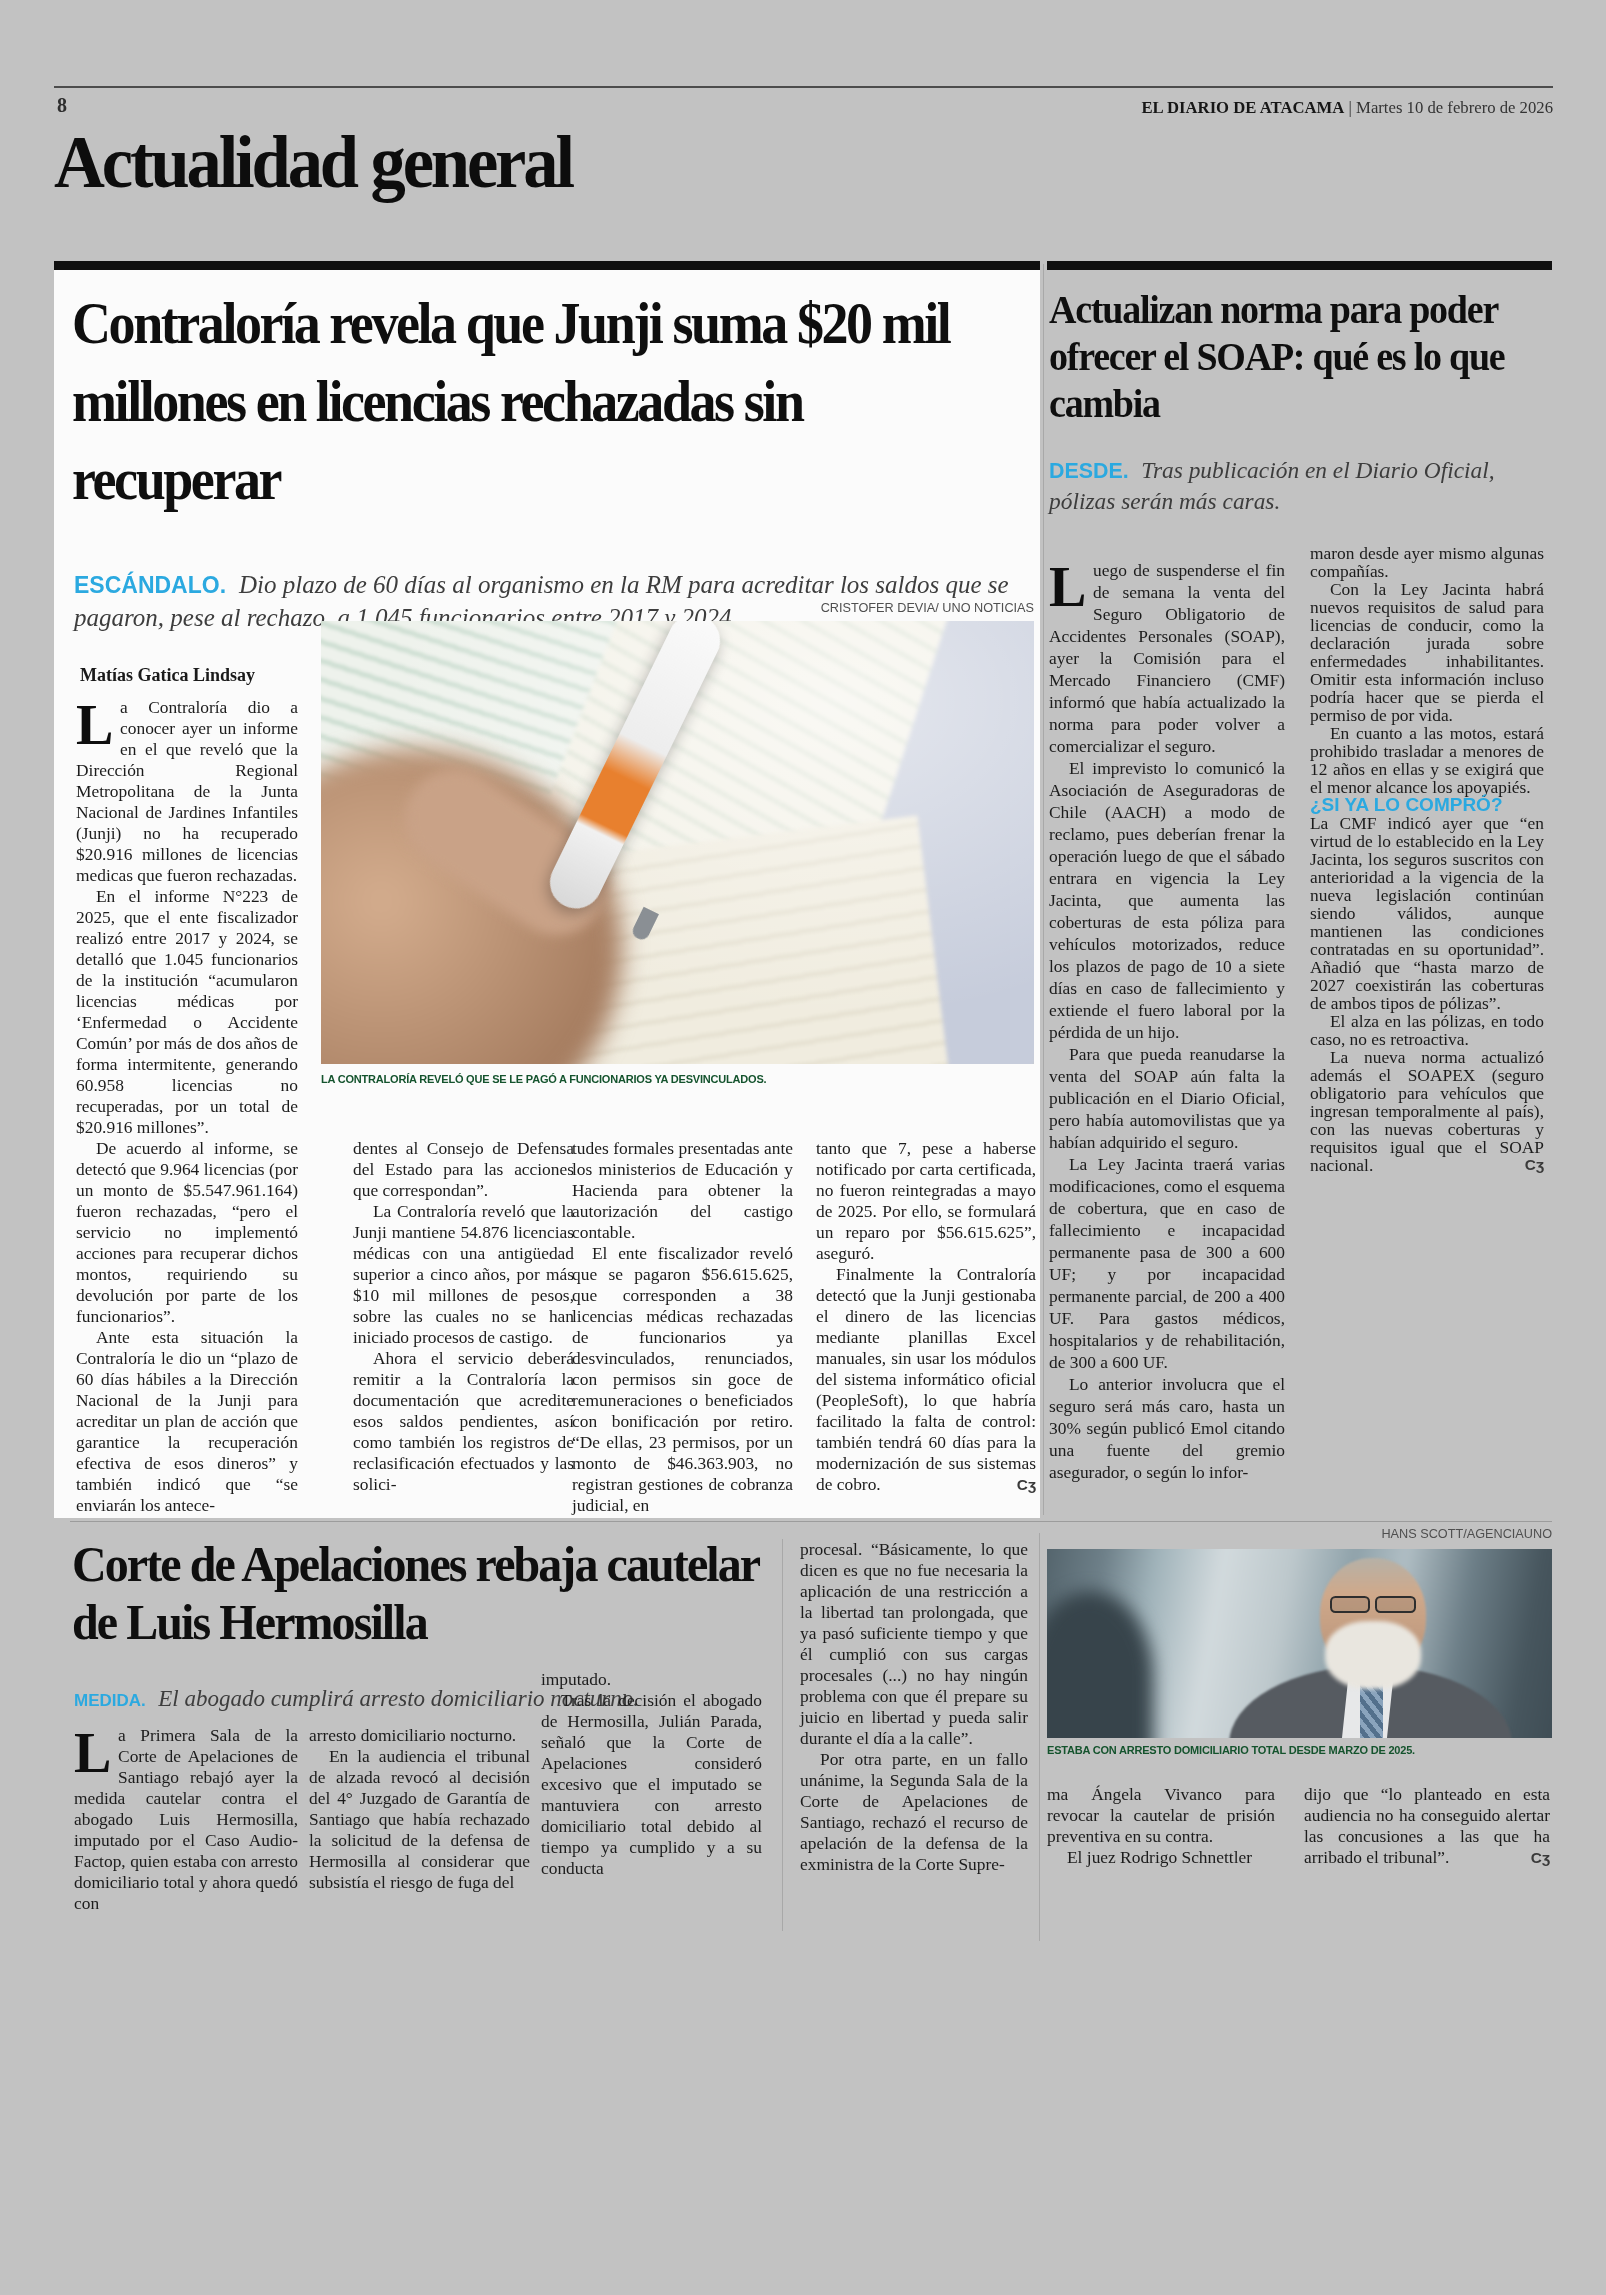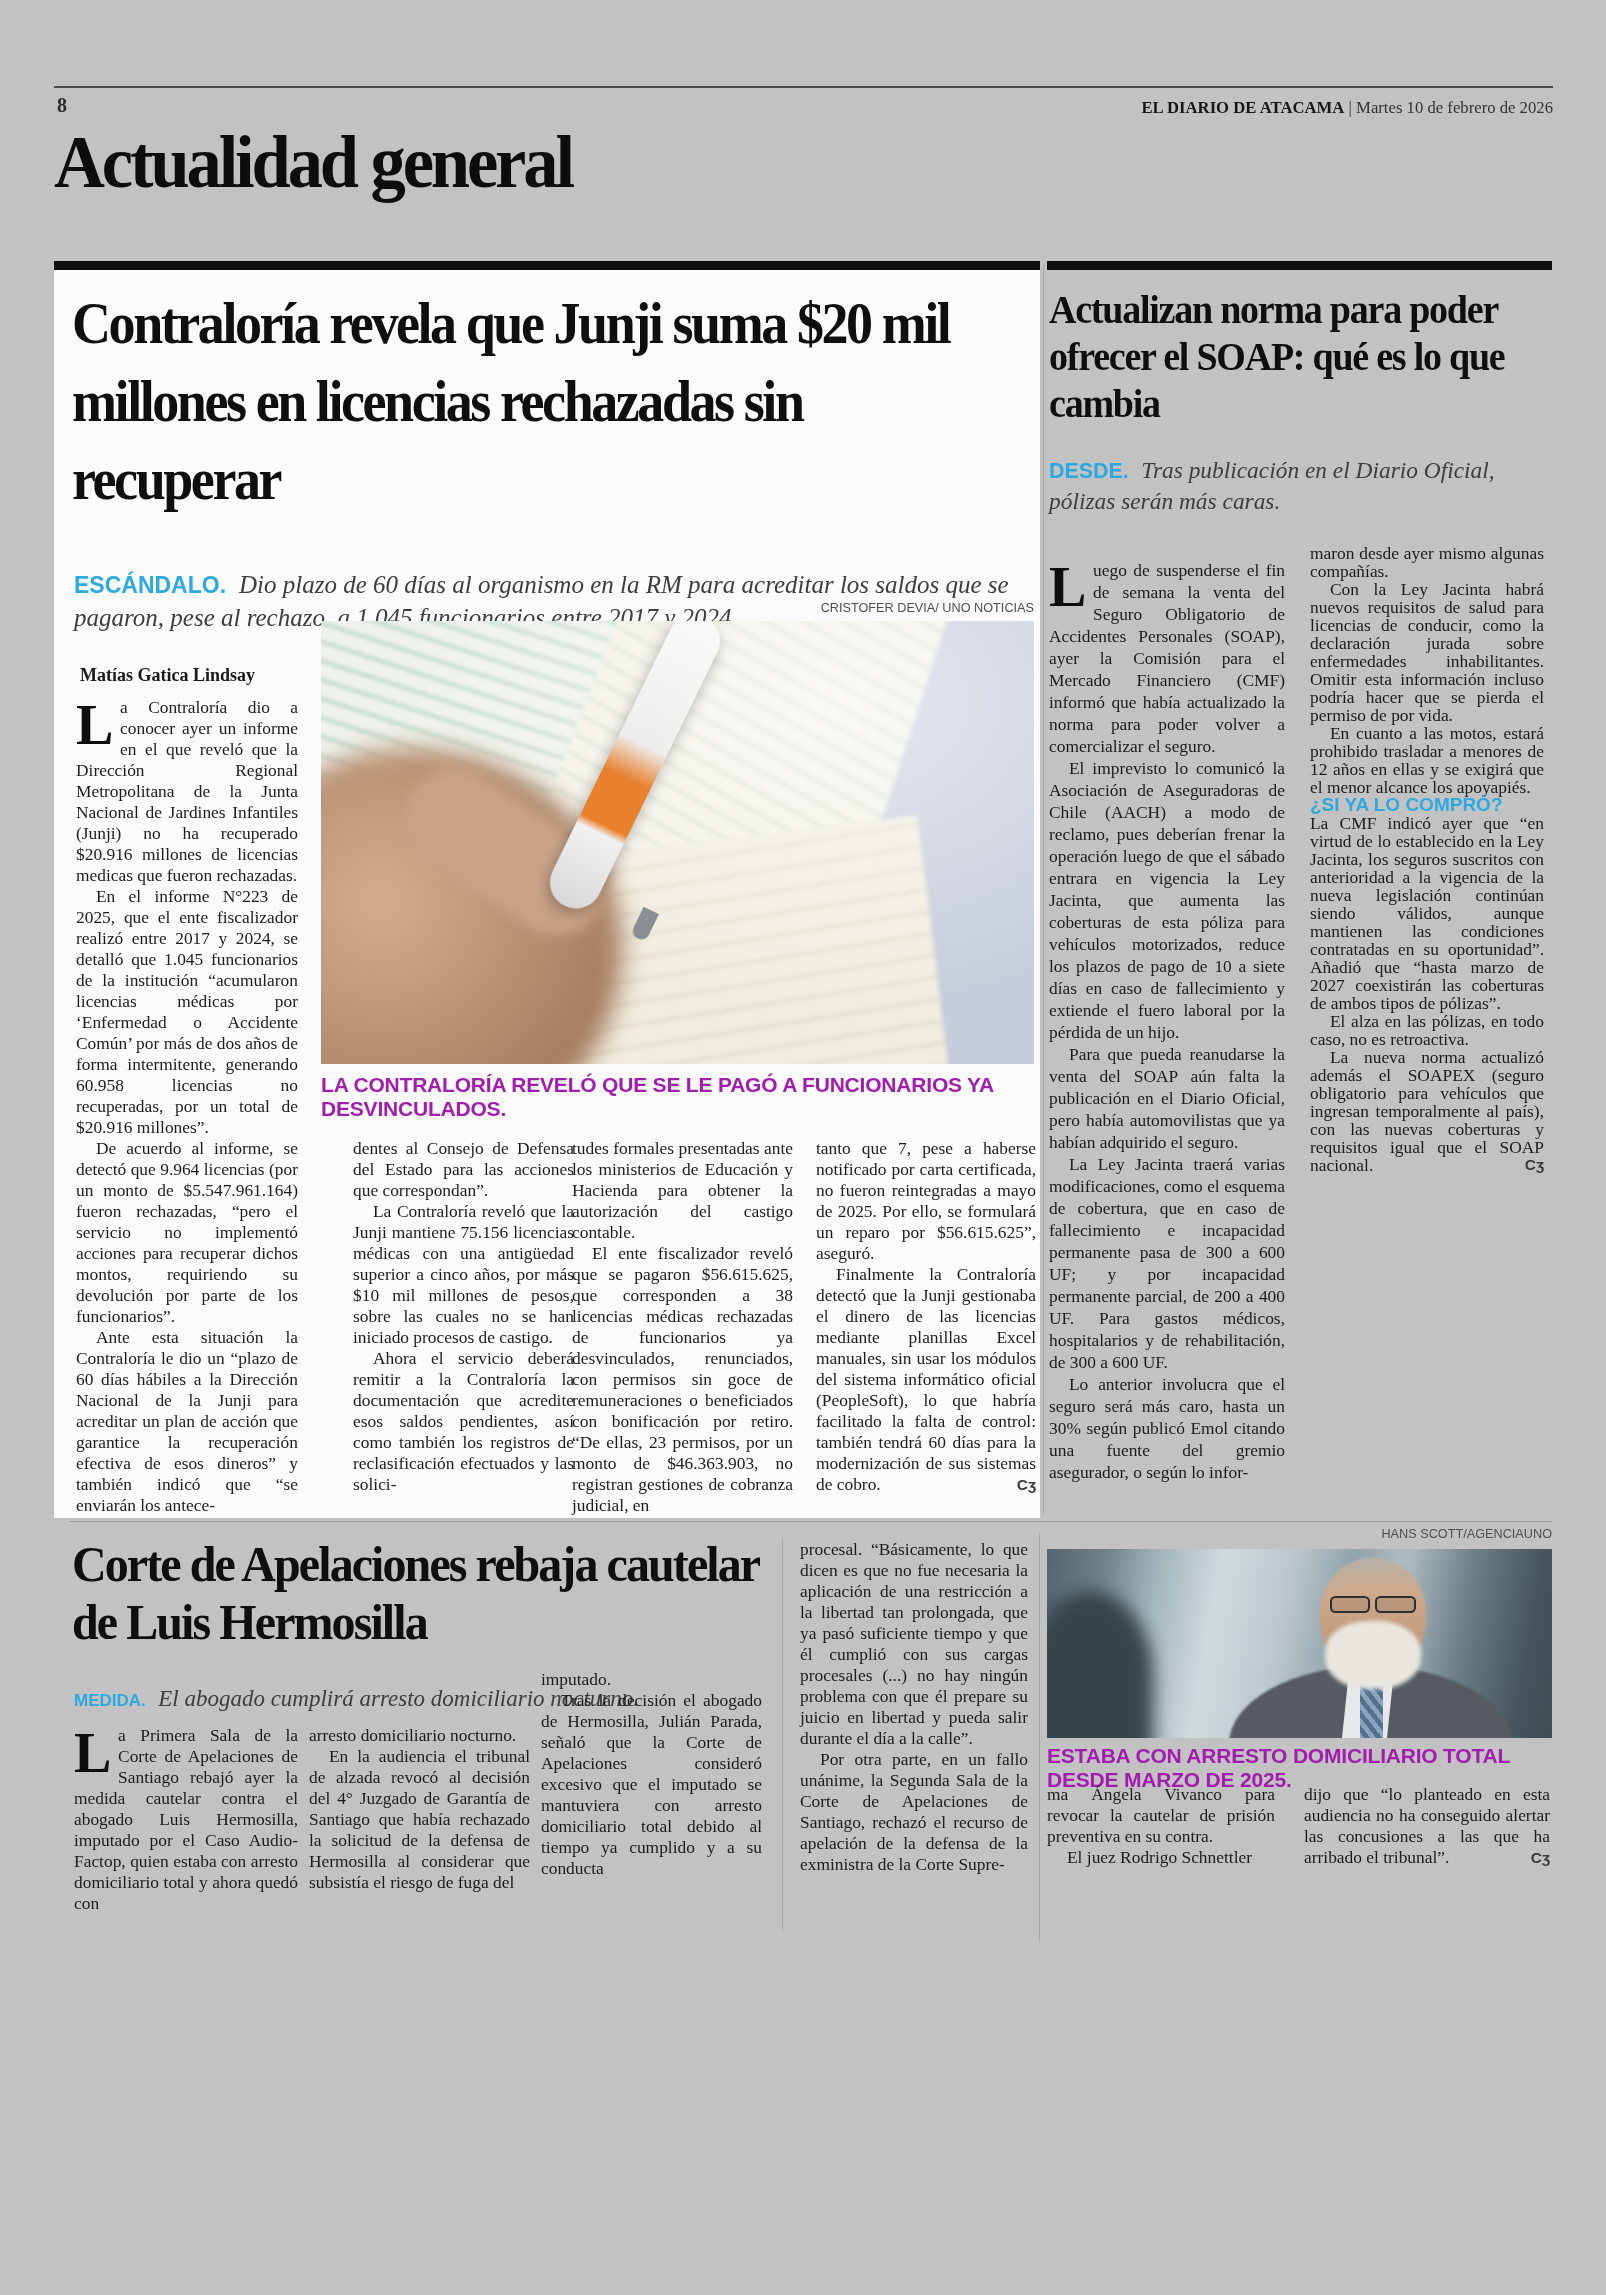--- a/index.html
+++ b/index.html
@@ -37,21 +37,21 @@
 
   .byline{left:80px;top:665px;font-size:18px;font-weight:bold;color:#1a1a1a;}
 
   .body{font-size:17.4px;line-height:21px;text-align:justify;color:#1c1c1c;}
   .body p{margin:0;}
   .body p.ind{text-indent:20px;}
   .dc{float:left;font-size:56px;line-height:46px;font-weight:bold;color:#0e0e0e;margin:4.7px 6.7px 0 0;}
   .endmark{float:right;font-family:"Liberation Sans","DejaVu Sans",sans-serif;font-weight:bold;font-size:15.4px;color:#3a3a3a;}
 
   .credit{font-family:"Liberation Sans","DejaVu Sans",sans-serif;font-size:12.7px;color:#4f4f4f;text-align:right;}
-  .caption{font-family:"Liberation Sans","DejaVu Sans",sans-serif;font-size:21px;font-weight:bold;color:#a21caf;letter-spacing:-0.2px;}
+  .caption{font-family:"Liberation Sans","DejaVu Sans",sans-serif;font-size:11px;font-weight:bold;color:#14532d;letter-spacing:-0.2px;}
 
   .subhead{font-family:"Liberation Sans","DejaVu Sans",sans-serif;font-weight:bold;color:#2ba9e0;font-size:19px;margin:9.4px 0 5.4px 0;text-indent:0;}
 
   
   .photo1{left:321px;top:621px;width:713px;height:443px;background:#cac6ba;overflow:hidden;}
   .sheet{position:absolute;filter:blur(2px);}
   .s1{left:-54px;top:-40px;width:375px;height:549px;transform:rotate(14deg);
       background:repeating-linear-gradient(4deg,#eef2ec 0 16px,#9cc0aa 16px 18px);}
   .s2{left:221px;top:-80px;width:428px;height:629px;transform:rotate(21deg);
       background:repeating-linear-gradient(8deg,#f3f1e7 0 17.4px,#b9cdb9 17.4px 19px);}
@@ -127,21 +127,21 @@
 
   <div class="abs body" style="left:76px;top:697px;width:222px;height:815px;">
     <p><span class="dc">L</span><span>a Contraloría dio a conocer ayer un informe en el que reveló que la Dirección Regional Metropolitana de la Junta Nacional de Jardines Infantiles (Junji) no ha recuperado $20.916 millones de licencias medicas que fueron rechazadas.</span></p>
     <p class="ind">En el informe N°223 de 2025, que el ente fiscalizador realizó entre 2017 y 2024, se detalló que 1.045 funcionarios de la institución “acumularon licencias médicas por ‘Enfermedad o Accidente Común’ por más de dos años de forma intermitente, generando 60.958 licencias no recuperadas, por un total de $20.916 millones”.</p>
     <p class="ind">De acuerdo al informe, se detectó que 9.964 licencias (por un monto de $5.547.961.164) fueron rechazadas, “pero el servicio no implementó acciones para recuperar dichos montos, requiriendo su devolución por parte de los funcionarios”.</p>
     <p class="ind">Ante esta situación la Contraloría le dio un “plazo de 60 días hábiles a la Dirección Nacional de la Junji para acreditar un plan de acción que garantice la recuperación efectiva de esos dineros” y también indicó que “se enviarán los antece-</p>
   </div>
 
   <div class="abs body" style="left:321px;top:1138px;width:221px;height:375px;margin-left:32px;">
     <p>dentes al Consejo de Defensa del Estado para las acciones que correspondan”.</p>
-    <p class="ind">La Contraloría reveló que la Junji mantiene 75.156 licencias médicas con una antigüedad superior a cinco años, por más $10 mil millones de pesos, sobre las cuales no se han iniciado procesos de castigo.</p>
+    <p class="ind">La Contraloría reveló que la Junji mantiene 54.876 licencias médicas con una antigüedad superior a cinco años, por más $10 mil millones de pesos, sobre las cuales no se han iniciado procesos de castigo.</p>
     <p class="ind">Ahora el servicio deberá remitir a la Contraloría la documentación que acredite esos saldos pendientes, así como también los registros de reclasificación efectuados y las solici-</p>
   </div>
 
   <div class="abs body" style="left:572px;top:1138px;width:221px;height:375px;">
     <p>tudes formales presentadas ante los ministerios de Educación y Hacienda para obtener la autorización del castigo contable.</p>
     <p class="ind">El ente fiscalizador reveló que se pagaron $56.615.625, que corresponden a 38 licencias médicas rechazadas de funcionarios ya desvinculados, renunciados, con permisos sin goce de remuneraciones o beneficiados con bonificación por retiro. “De ellas, 23 permisos, por un monto de $46.363.903, no registran gestiones de cobranza judicial, en</p>
   </div>
 
   <div class="abs body" style="left:816px;top:1138px;width:220px;height:375px;">
     <p>tanto que 7, pese a haberse notificado por carta certificada, no fueron reintegradas a mayo de 2025. Por ello, se formulará un reparo por $56.615.625”, aseguró.</p>

